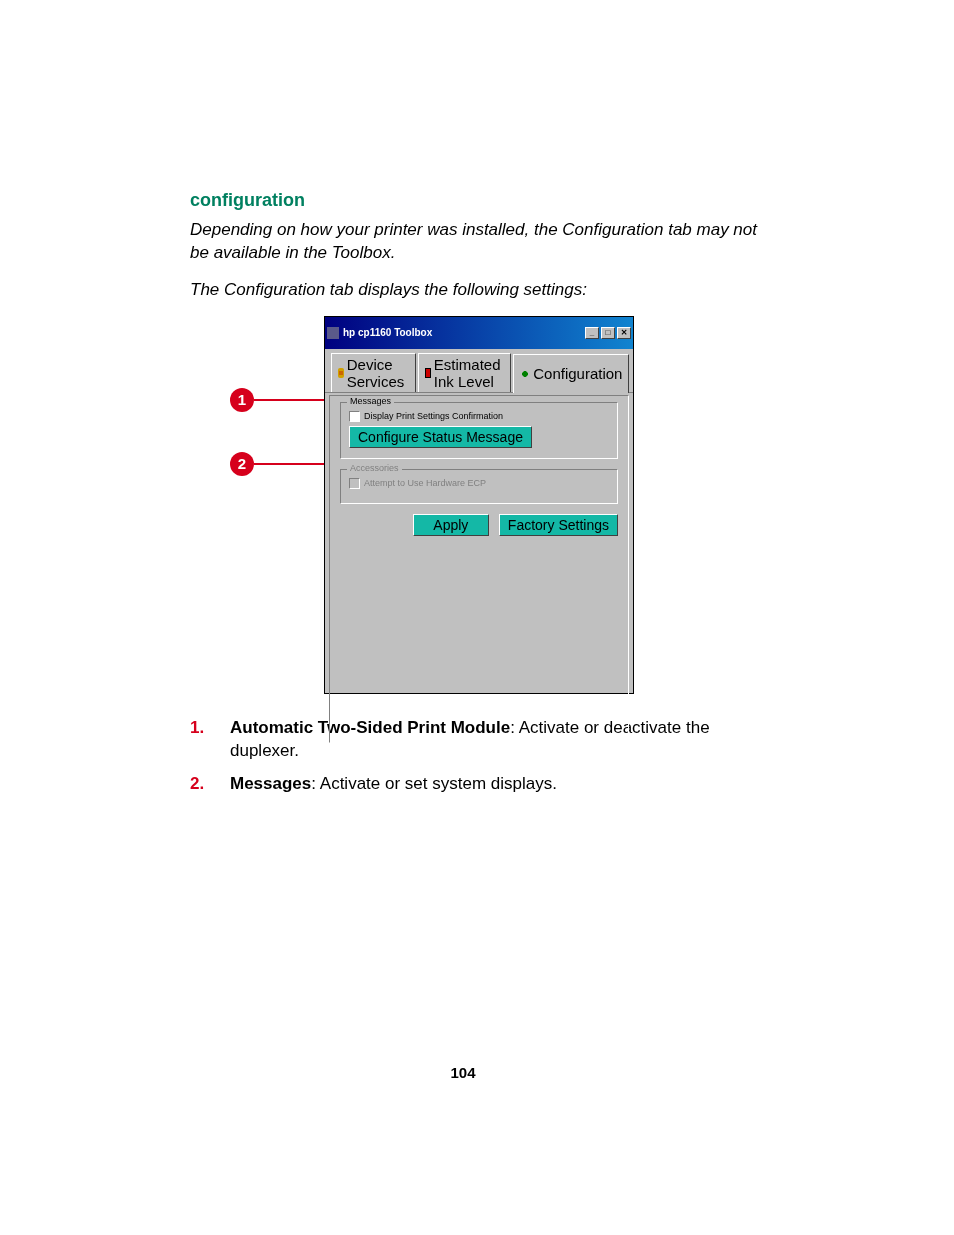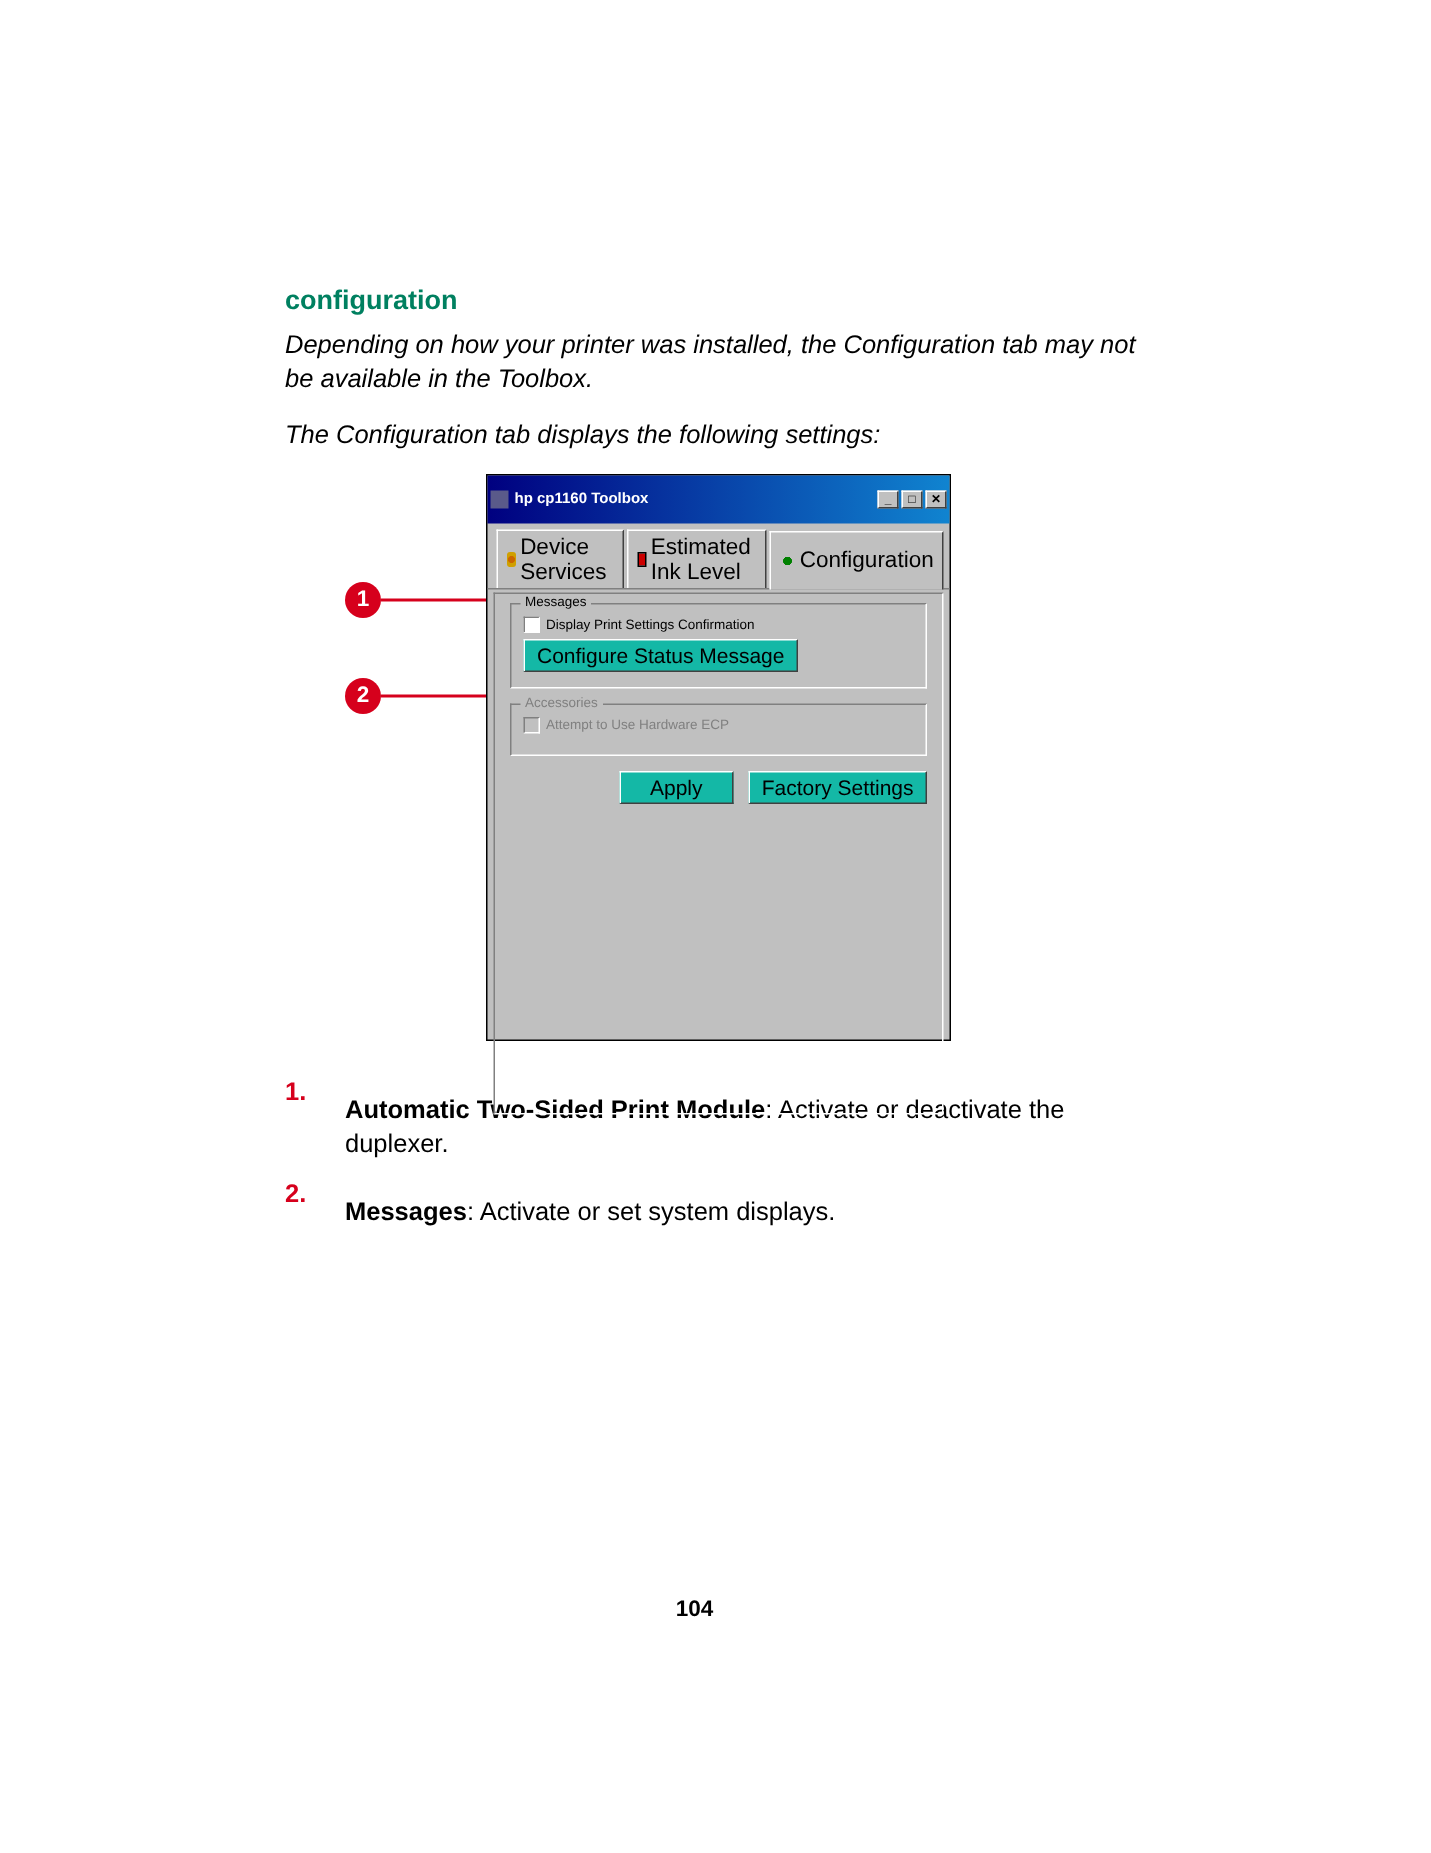--- a/index.html
+++ b/index.html
@@ -236,21 +236,21 @@
     margin-bottom: 10px;
     font-size: 17px;
     line-height: 1.35;
   }
   .list-num {
     color: #d6001c;
     font-weight: bold;
     width: 40px;
     flex: 0 0 auto;
   }
-  .list-body { flex: 1; margin-top: 12px; }
+  .list-body { flex: 1; }
   .list-body b { font-weight: bold; }
 
   .page-num {
     position: absolute;
     left: 0;
     width: 926px;
     top: 1064px;
     text-align: center;
     font-weight: bold;
     font-size: 15px;

